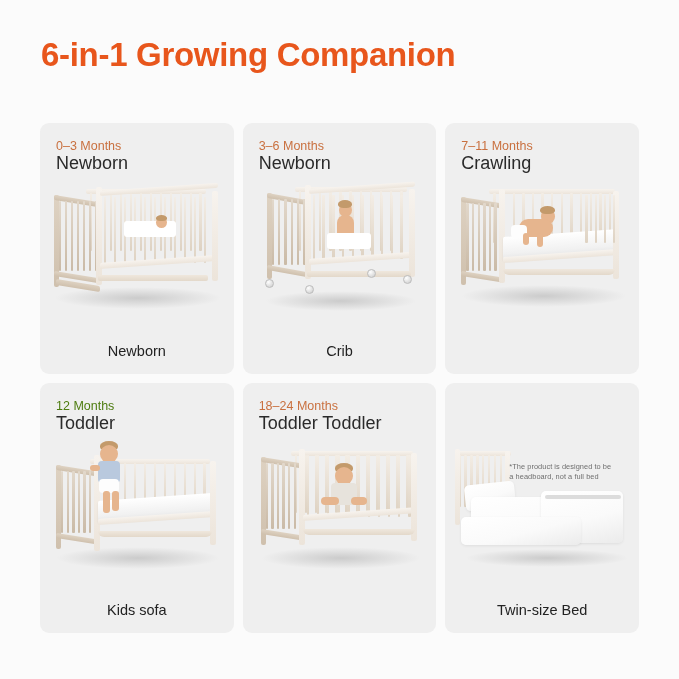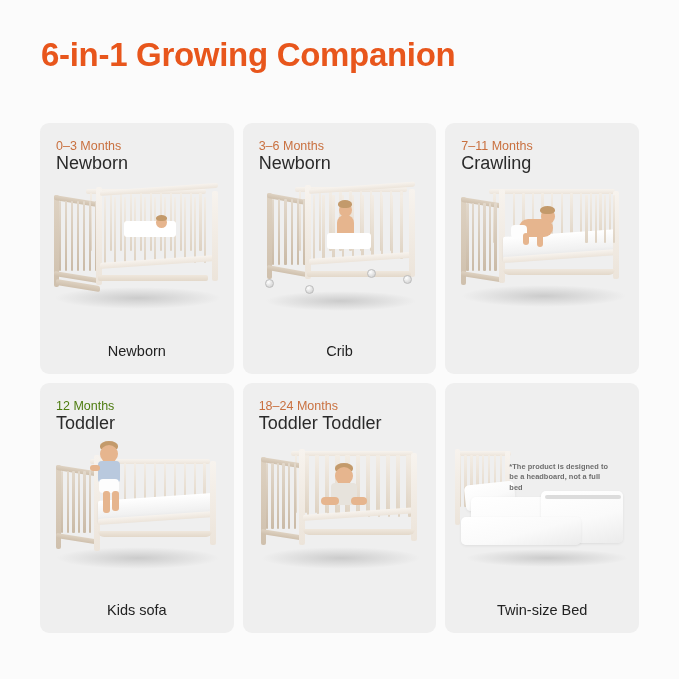--- a/index.html
+++ b/index.html
@@ -40,21 +40,20 @@
   }
   .age.bright { color: #4d7c0f; }
   .stage {
     font-size: 18px; color: #2a2a2a;
     line-height: 17px; white-space: nowrap; margin-top: 1px;
   }
 
   .photo {
     position: absolute; left: 0; right: 0; top: 52px; bottom: 46px;
     overflow: hidden;
-    font-weight: bold;
   }
   .caption {
     position: absolute; left: 0; right: 0; bottom: 14px;
     text-align: center; font-size: 14.5px; color: #222; line-height: 18px;
   }
 
   .disclaimer {
     position: absolute; left: 64px; top: 27px; z-index: 4;
     font-size: 7.4px; line-height: 10.5px; color: #6e6e6e;
     width: 104px; letter-spacing: .05px;

